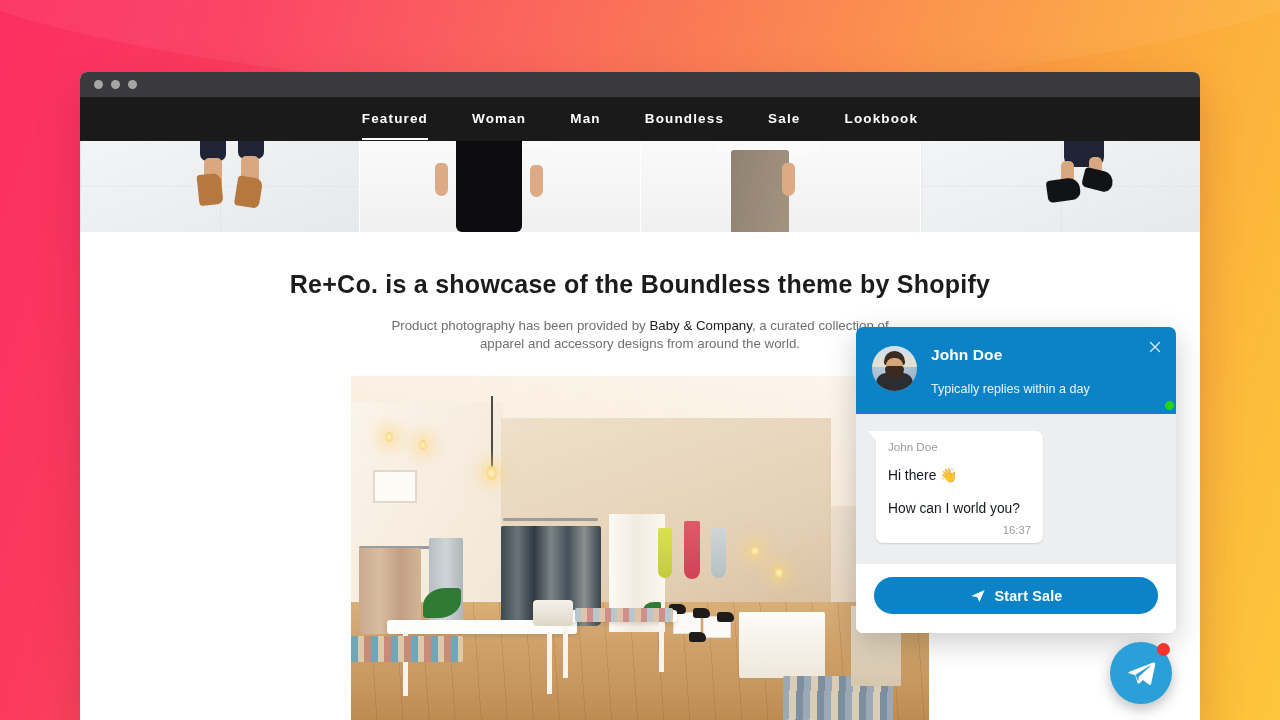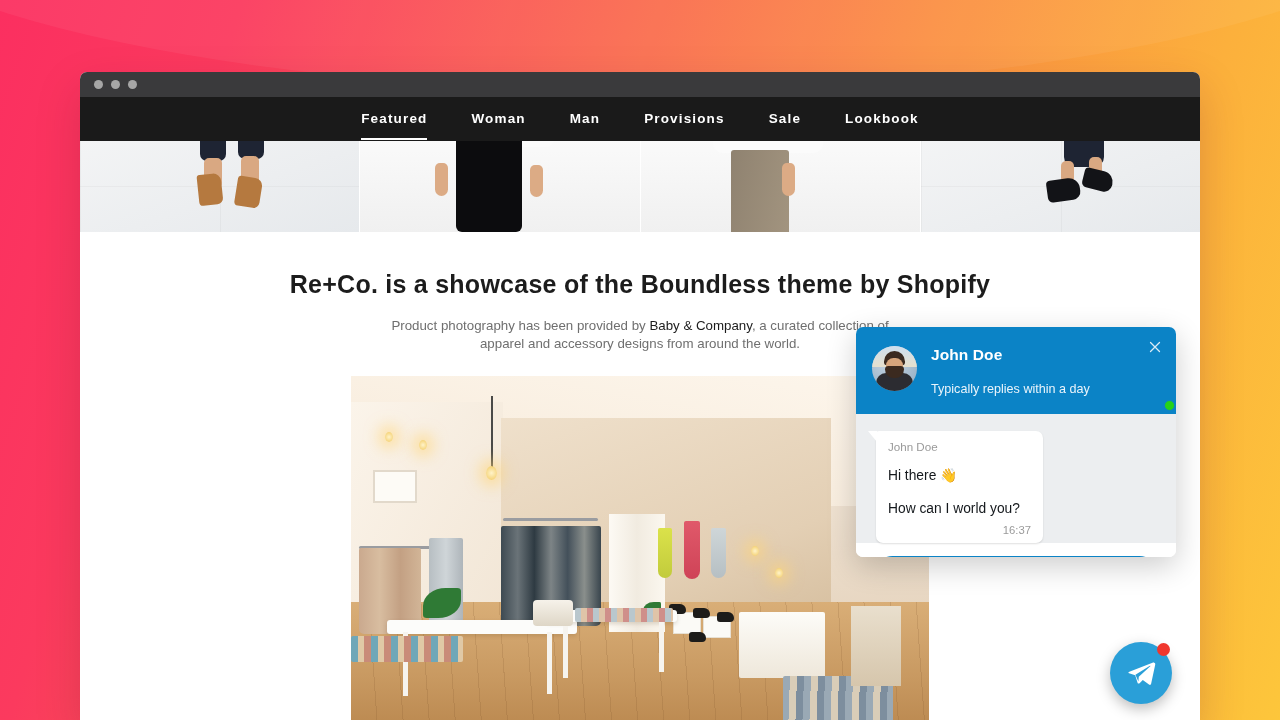--- a/index.html
+++ b/index.html
@@ -106,21 +106,21 @@
   .frame{ position:absolute; background:#fdfbf6; border:2px solid #e2d9cb; }
   .scarf{ position:absolute; border-radius:3px 3px 12px 12px; }
   .plant{ position:absolute; background:#2f7a35; border-radius:60% 10% 60% 10%; }
   .shoe-box{ position:absolute; background:#fbfaf6; border:1px solid #e7e0d3; }
   .shoe-s{ position:absolute; background:#1d1c1a; border-radius:3px 6px 4px 3px; }
   .counter{ position:absolute; background:linear-gradient(180deg,#fdfcf8,#eee7da); border-radius:2px; }
   .goods{ position:absolute; border-radius:2px; }
 
   
   #chat-widget{
-    position:absolute; left:856px; top:327px; width:320px; height:230px;
+    position:absolute; left:856px; top:327px; width:320px; height:306px;
     border-radius:7px; overflow:hidden;
     box-shadow:0 9px 30px rgba(0,0,0,0.20);
     background:#fff;
     display:flex; flex-direction:column;
   }
   #chat-header{
     background:#0b83c6; padding:19px 16px 18px; display:flex; align-items:flex-start; gap:14px;
     position:relative; flex:0 0 auto;
   }
   #close-chat{
@@ -188,21 +188,21 @@
   <div id="titlebar">
     <span class="dot"></span>
     <span class="dot"></span>
     <span class="dot"></span>
   </div>
 
   <nav id="site-nav">
     <a class="nav-item active">Featured</a>
     <a class="nav-item">Woman</a>
     <a class="nav-item">Man</a>
-    <a class="nav-item">Provisions</a>
+    <a class="nav-item">Boundless</a>
     <a class="nav-item">Sale</a>
     <a class="nav-item">Lookbook</a>
   </nav>
 
   <div id="photo-strip">
 
     <div class="tile">
       <div class="floor"></div>
       <div class="leg" style="left:120px;top:-4px;width:26px;height:24px;"></div>
       <div class="leg" style="left:158px;top:-4px;width:26px;height:22px;"></div>

